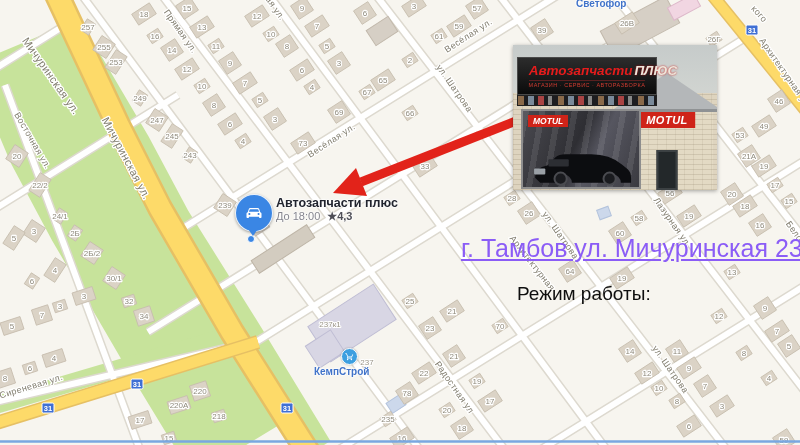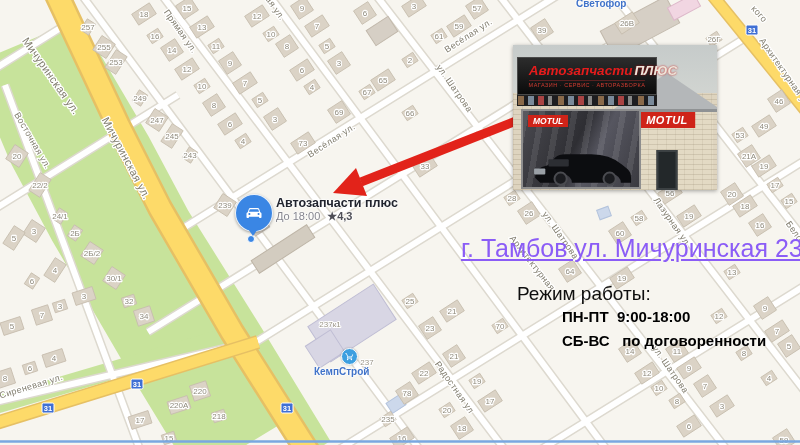--- a/index.html
+++ b/index.html
@@ -459,16 +459,14 @@
         <circle cx="30" cy="33" r="6" fill="#1a1b1f" stroke="#4a4b50" stroke-width="2"></circle>
         <circle cx="78" cy="33" r="6" fill="#1a1b1f" stroke="#4a4b50" stroke-width="2"></circle>
         <rect x="4" y="23" width="11" height="6" rx="1" fill="#9aa0a6"></rect>
         <rect x="18" y="14" width="20" height="7" rx="1" fill="#2c2e33"></rect>
       </svg>
     </div>
   </div>
 
   <div class="ann ann-addr">г. Тамбов ул. Мичуринская 237г.</div>
   <div class="ann ann-sched-title">Режим работы:</div>
-  <div class="ann ann-sched-1">ПН-ПТ  9:00-18:00</div>
-  <div class="ann ann-sched-2">СБ-ВС   по договоренности</div>
 
 </div>
 
 </body></html>

